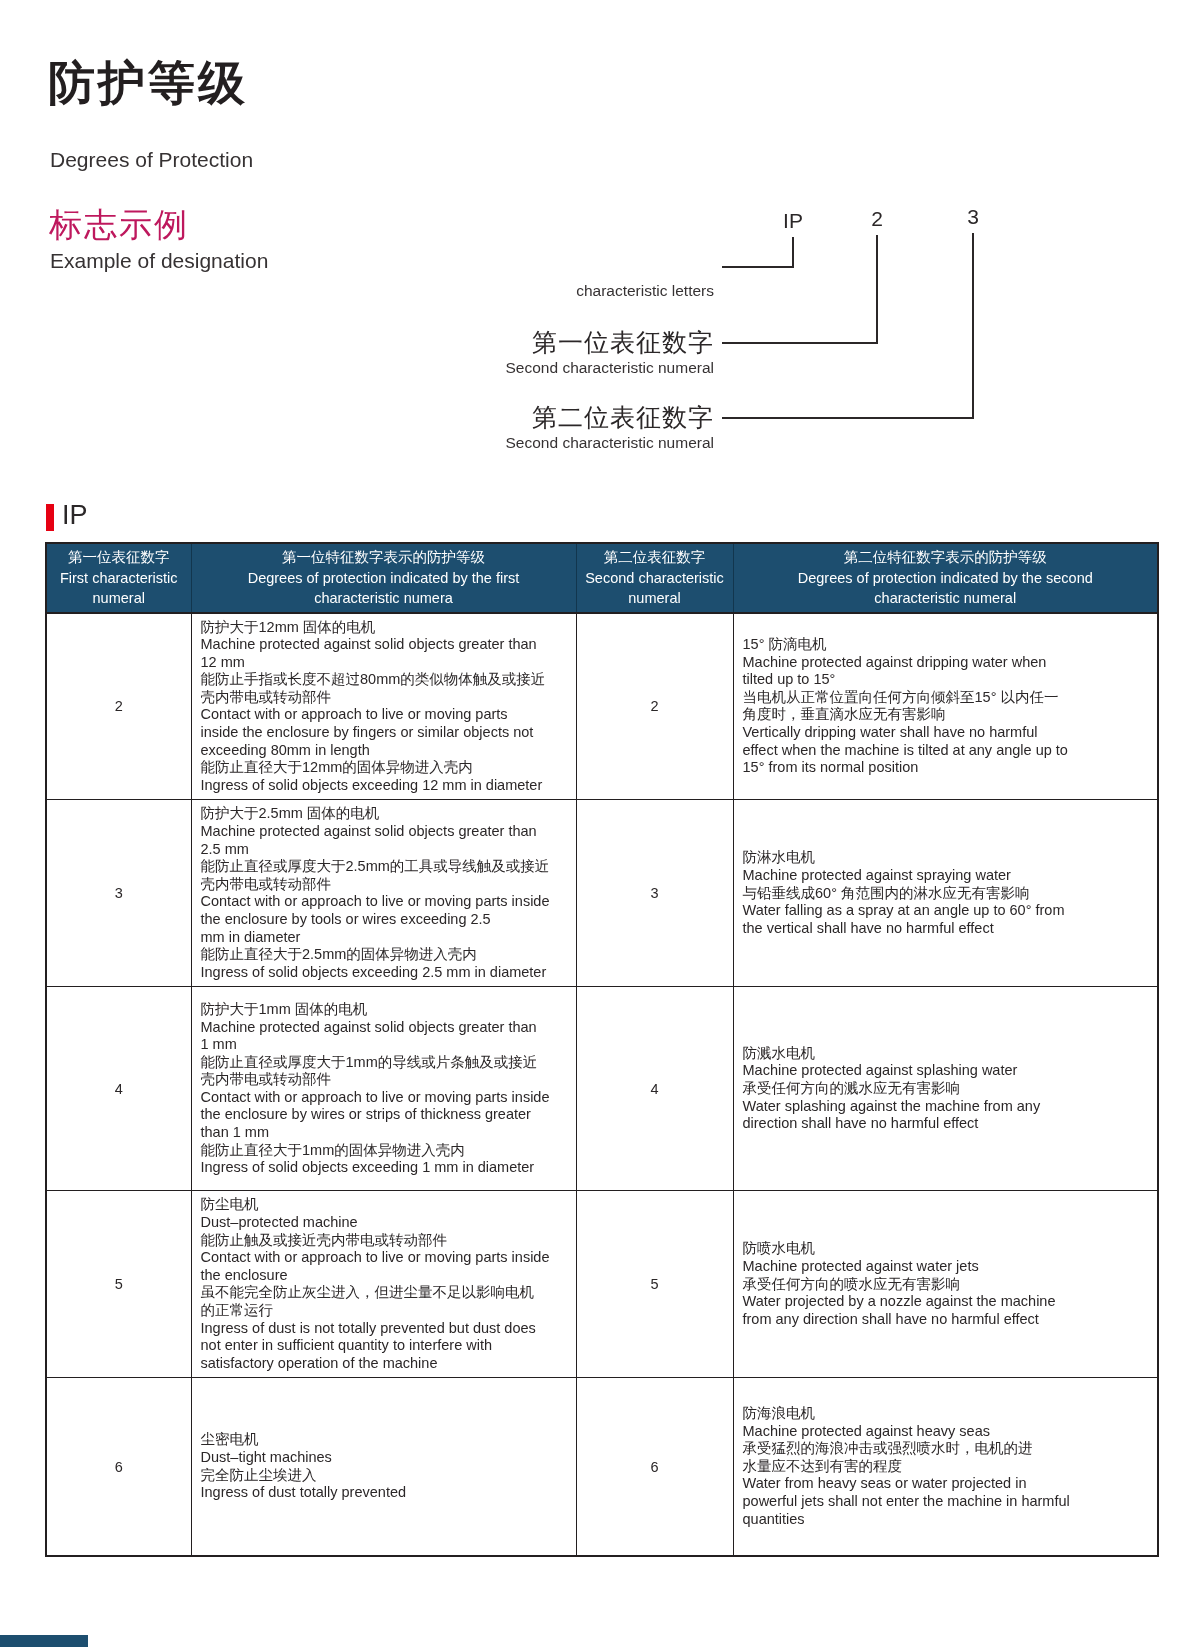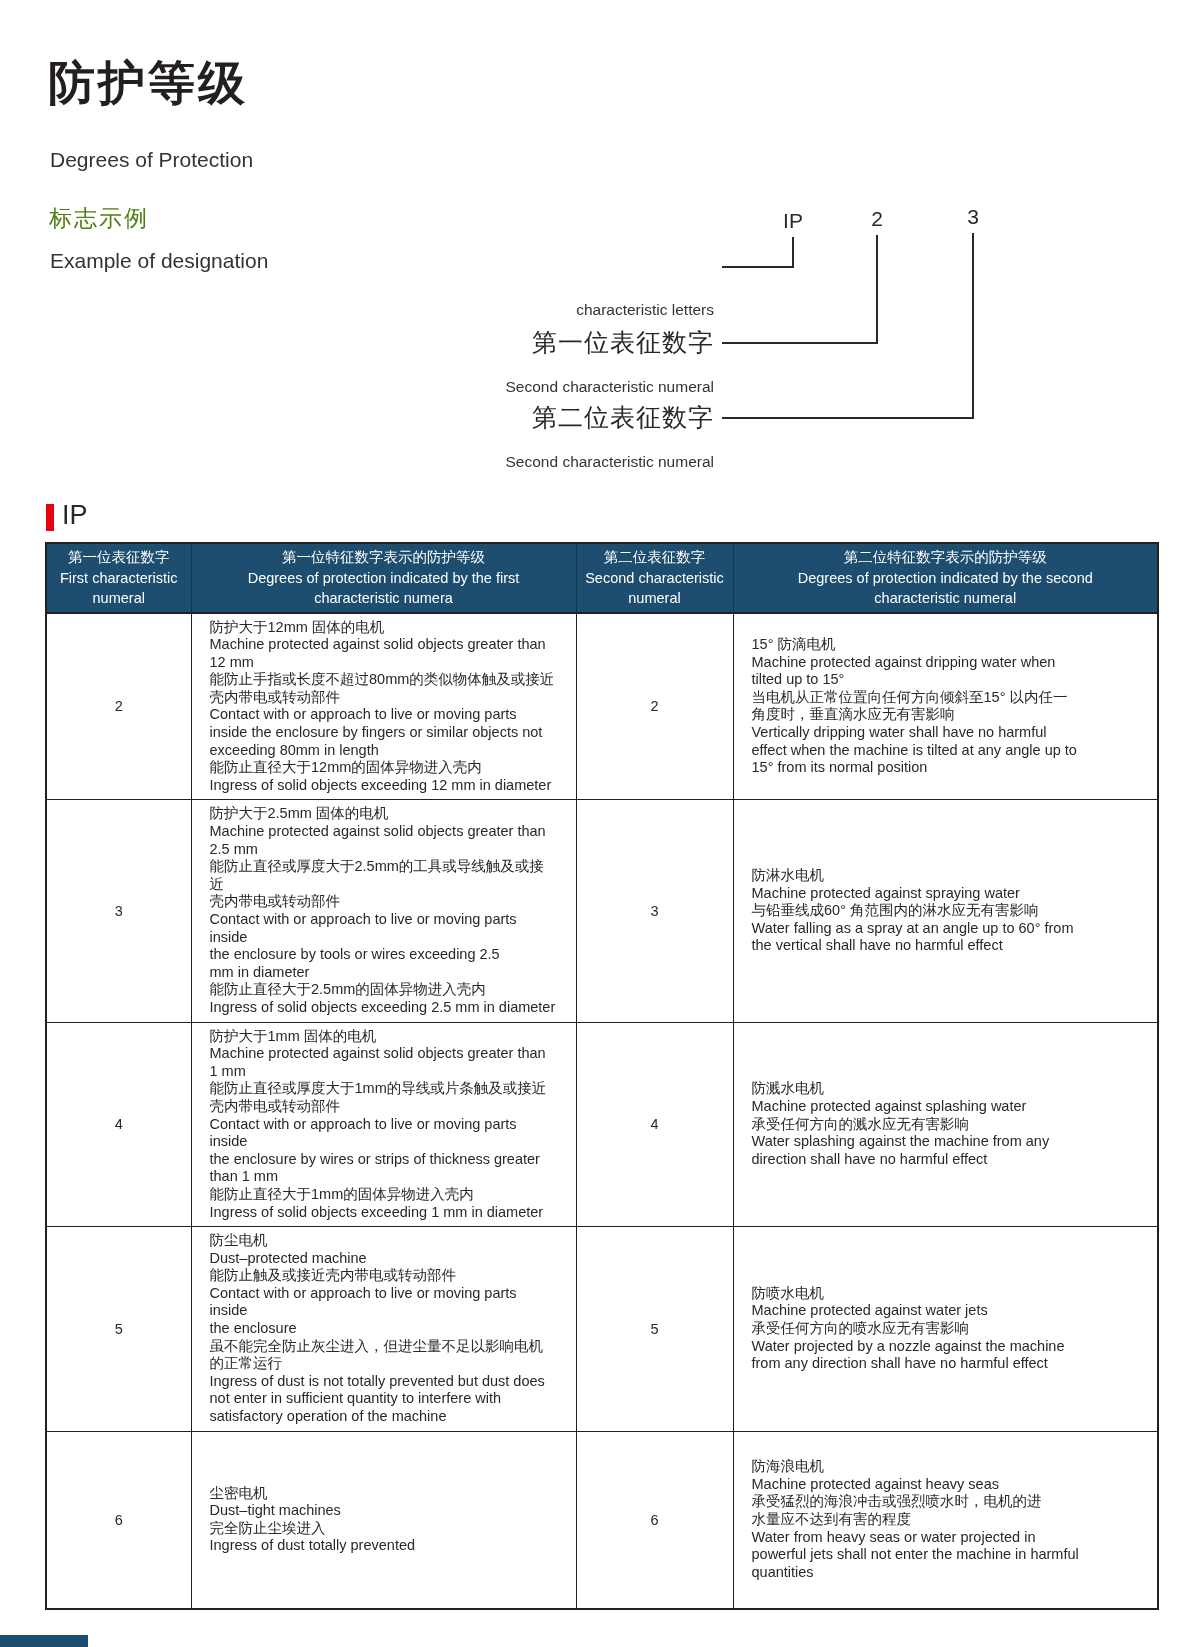--- a/index.html
+++ b/index.html
@@ -7,28 +7,28 @@
     position:relative;
     width:1200px;height:1647px;
     background:#ffffff;
     font-family:"Liberation Sans","DejaVu Sans",sans-serif;
     color:#262223;
     overflow:hidden;
   }
   .abs{position:absolute;}
   .title-zh{left:48px;top:52px;font-size:47px;font-weight:bold;letter-spacing:3px;color:#231f20;}
   .title-en{left:50px;top:128px;font-size:21px;color:#363233;margin-top:20px;}
-  .desig-zh{left:49px;top:203px;font-size:23px;color:#4d7c0f;letter-spacing:2px;}
+  .desig-zh{left:49px;top:203px;font-size:33px;color:#be185d;letter-spacing:2px;}
   .desig-en{left:50px;top:249px;font-size:21px;color:#363233;}
 
   
   .code-part{font-size:21px;color:#2b2728;text-align:center;width:34px;}
   .dline{background:#2b2728;}
   .diag-label-zh{width:262px;text-align:right;font-size:25px;color:#2b2728;letter-spacing:1px;}
-  .diag-label-en{width:262px;text-align:right;font-size:15.5px;color:#363233;margin-top:19px;}
+  .diag-label-en{width:262px;text-align:right;font-size:15.5px;color:#363233;}
 
   
   .sec-bar{left:46px;top:504px;width:8px;height:27px;background:#e60012;}
   .sec-title{left:62px;top:500px;font-size:27px;color:#2b2728;}
 
   
   table.ip{
     position:absolute;left:45px;top:542px;
     width:1112px;border-collapse:collapse;table-layout:fixed;
     border:2px solid #231f20;
@@ -44,21 +44,21 @@
     padding:3px 4px;text-align:center;vertical-align:middle;
     white-space:pre-line;
   }
   table.ip td{
     border:1.5px solid #231f20;
     vertical-align:middle;
     font-size:14.5px;
   }
   td.num{text-align:center;font-size:21px;color:#2b2728;}
   td.desc{
-    padding:5px 18px;line-height:17.6px;color:#2b2728;
+    padding:5px 9px;line-height:17.6px;color:#2b2728;
     white-space:pre-line;text-align:left;
   }
   tr.r1{height:186px;}
   tr.r2{height:182px;}
   tr.r3{height:204px;}
   tr.r4{height:180px;}
   tr.r5{height:178px;}
 
   .footer-bar{left:0;top:1635px;width:88px;height:12px;background:#1d4e6f;}
 </style>

